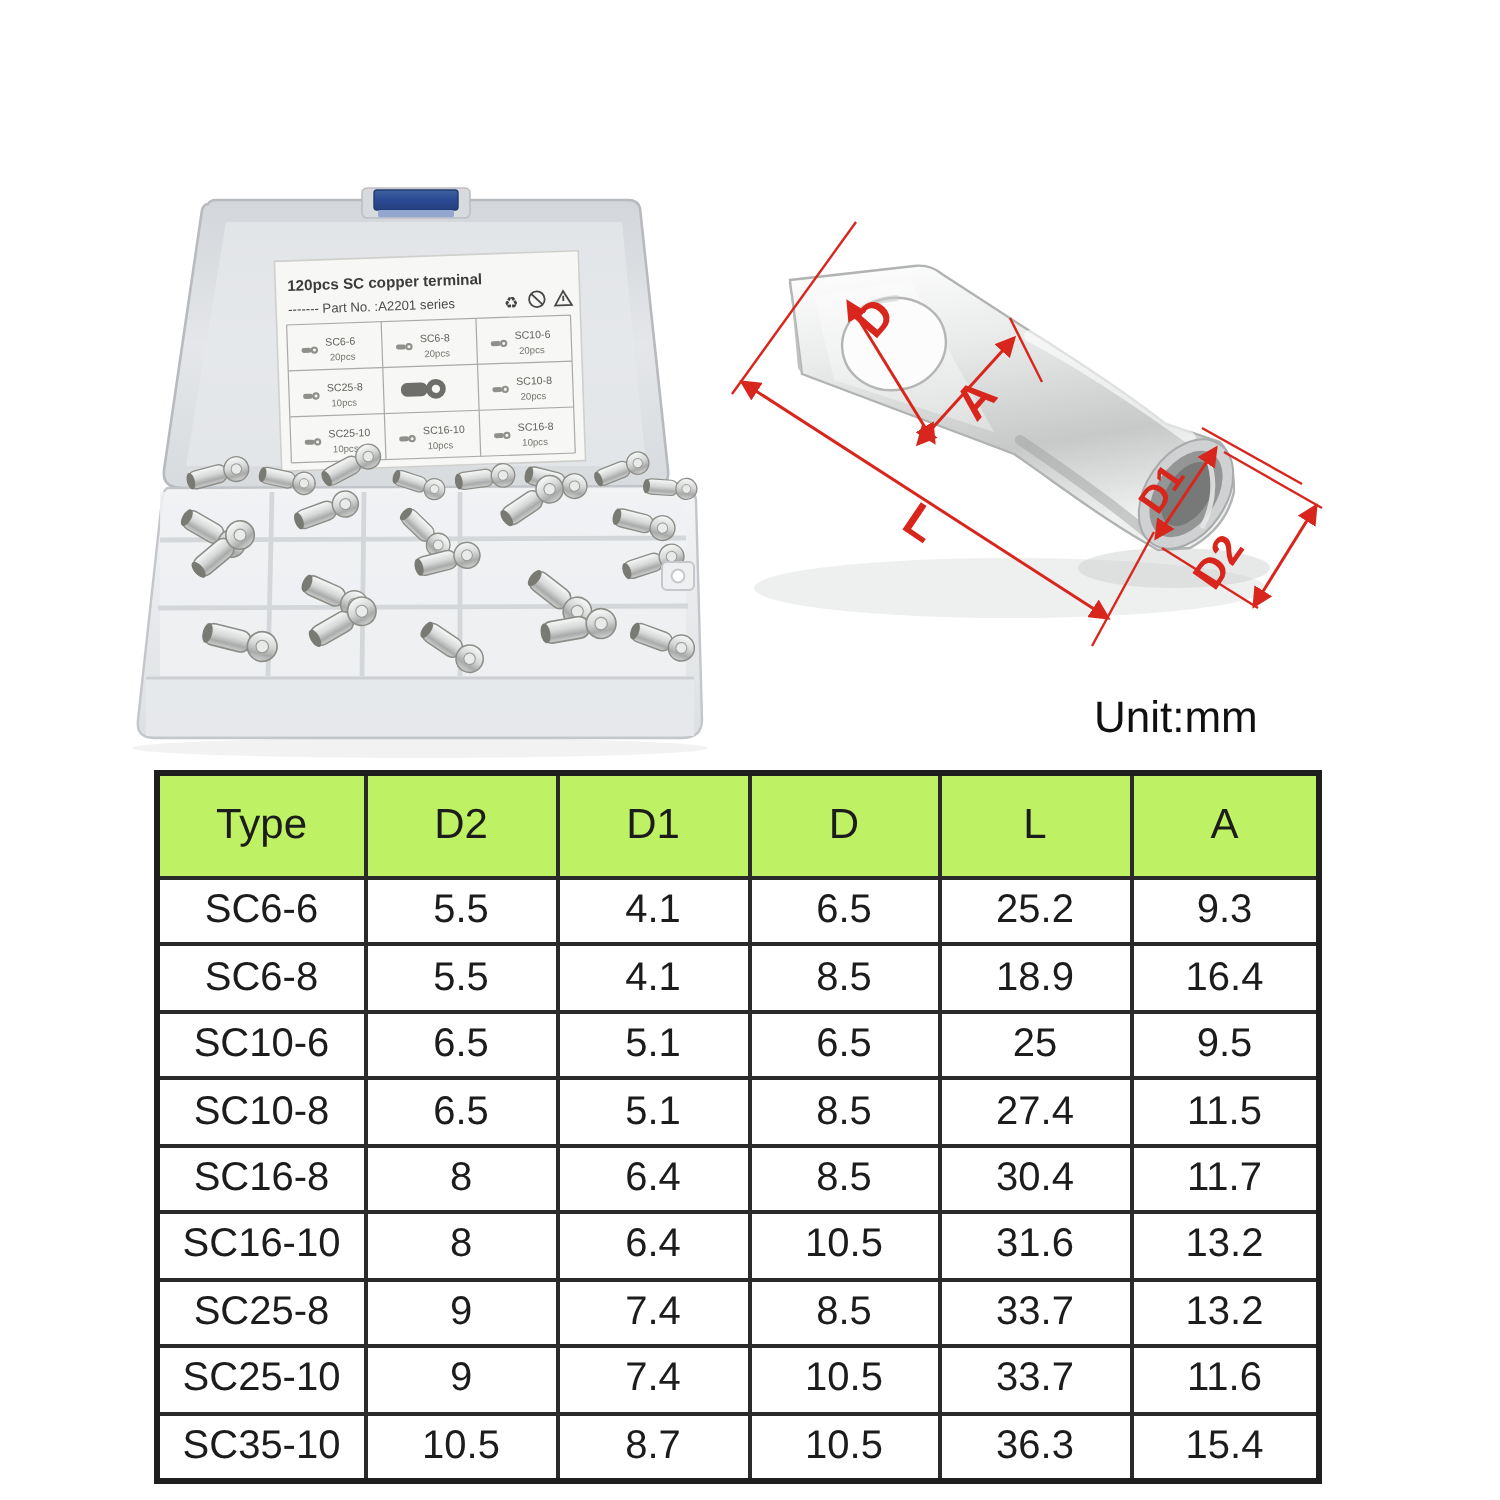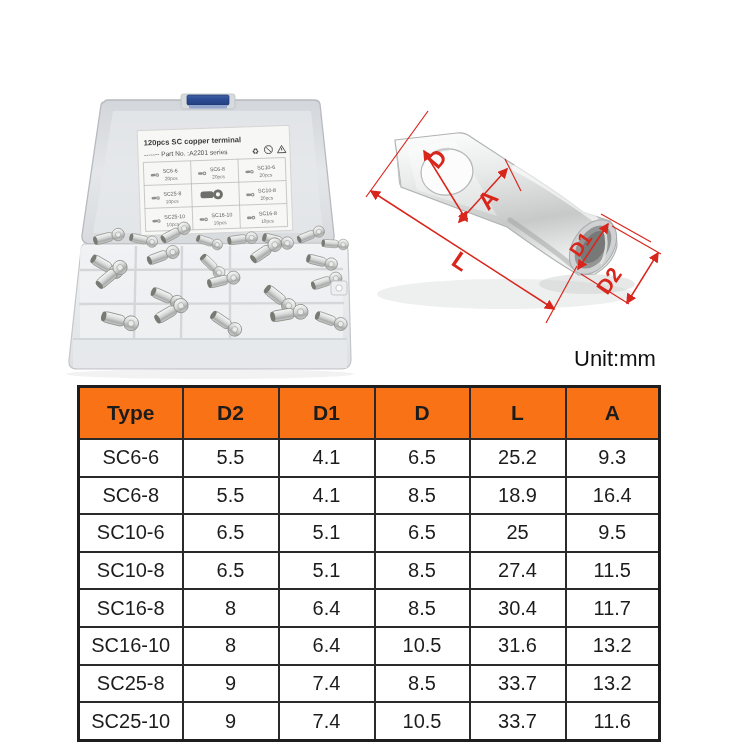--- a/index.html
+++ b/index.html
@@ -13,25 +13,25 @@
   table.spec{
     position:absolute;left:77px;top:385px;width:581px;height:357px;
     border-collapse:collapse;table-layout:fixed;background:#fff;
     border:3px solid #1e1e1e;
   }
   table.spec th, table.spec td{
     border:2px solid #2a2a2a;text-align:center;vertical-align:middle;
     padding:0;color:#1c1c1c;white-space:nowrap;overflow:hidden;
   }
   table.spec th{
-    background:#f97316;font-size:21px;font-weight:bold;height:50px;
+    background:#bef264;font-size:21px;font-weight:normal;height:50px;
   }
   table.spec td{font-size:20px;height:28px;}
   .unit-label{
-    position:absolute;left:574px;top:346px;font-size:22px;color:#101010;
+    position:absolute;left:547px;top:346px;font-size:22px;color:#101010;
   }
   .lbl-title{font-size:7.6px;font-weight:bold;fill:#3c3c3c;}
   .lbl-sub{font-size:6.6px;fill:#4c4c4c;}
   .lt{font-size:5.3px;fill:#63635f;}
   .lq{font-size:4.8px;fill:#74746f;}
   .dim-label{font-weight:bold;}
 </style>
 </head>
 <body>
 
@@ -324,14 +324,22 @@
       <td>13.2</td>
     </tr>
     <tr>
       <td>SC25-10</td>
       <td>9</td>
       <td>7.4</td>
       <td>10.5</td>
       <td>33.7</td>
       <td>11.6</td>
     </tr>
+    <tr>
+      <td>SC35-10</td>
+      <td>10.5</td>
+      <td>8.7</td>
+      <td>10.5</td>
+      <td>36.3</td>
+      <td>15.4</td>
+    </tr>
   </tbody>
 </table>
 
 </body></html>

